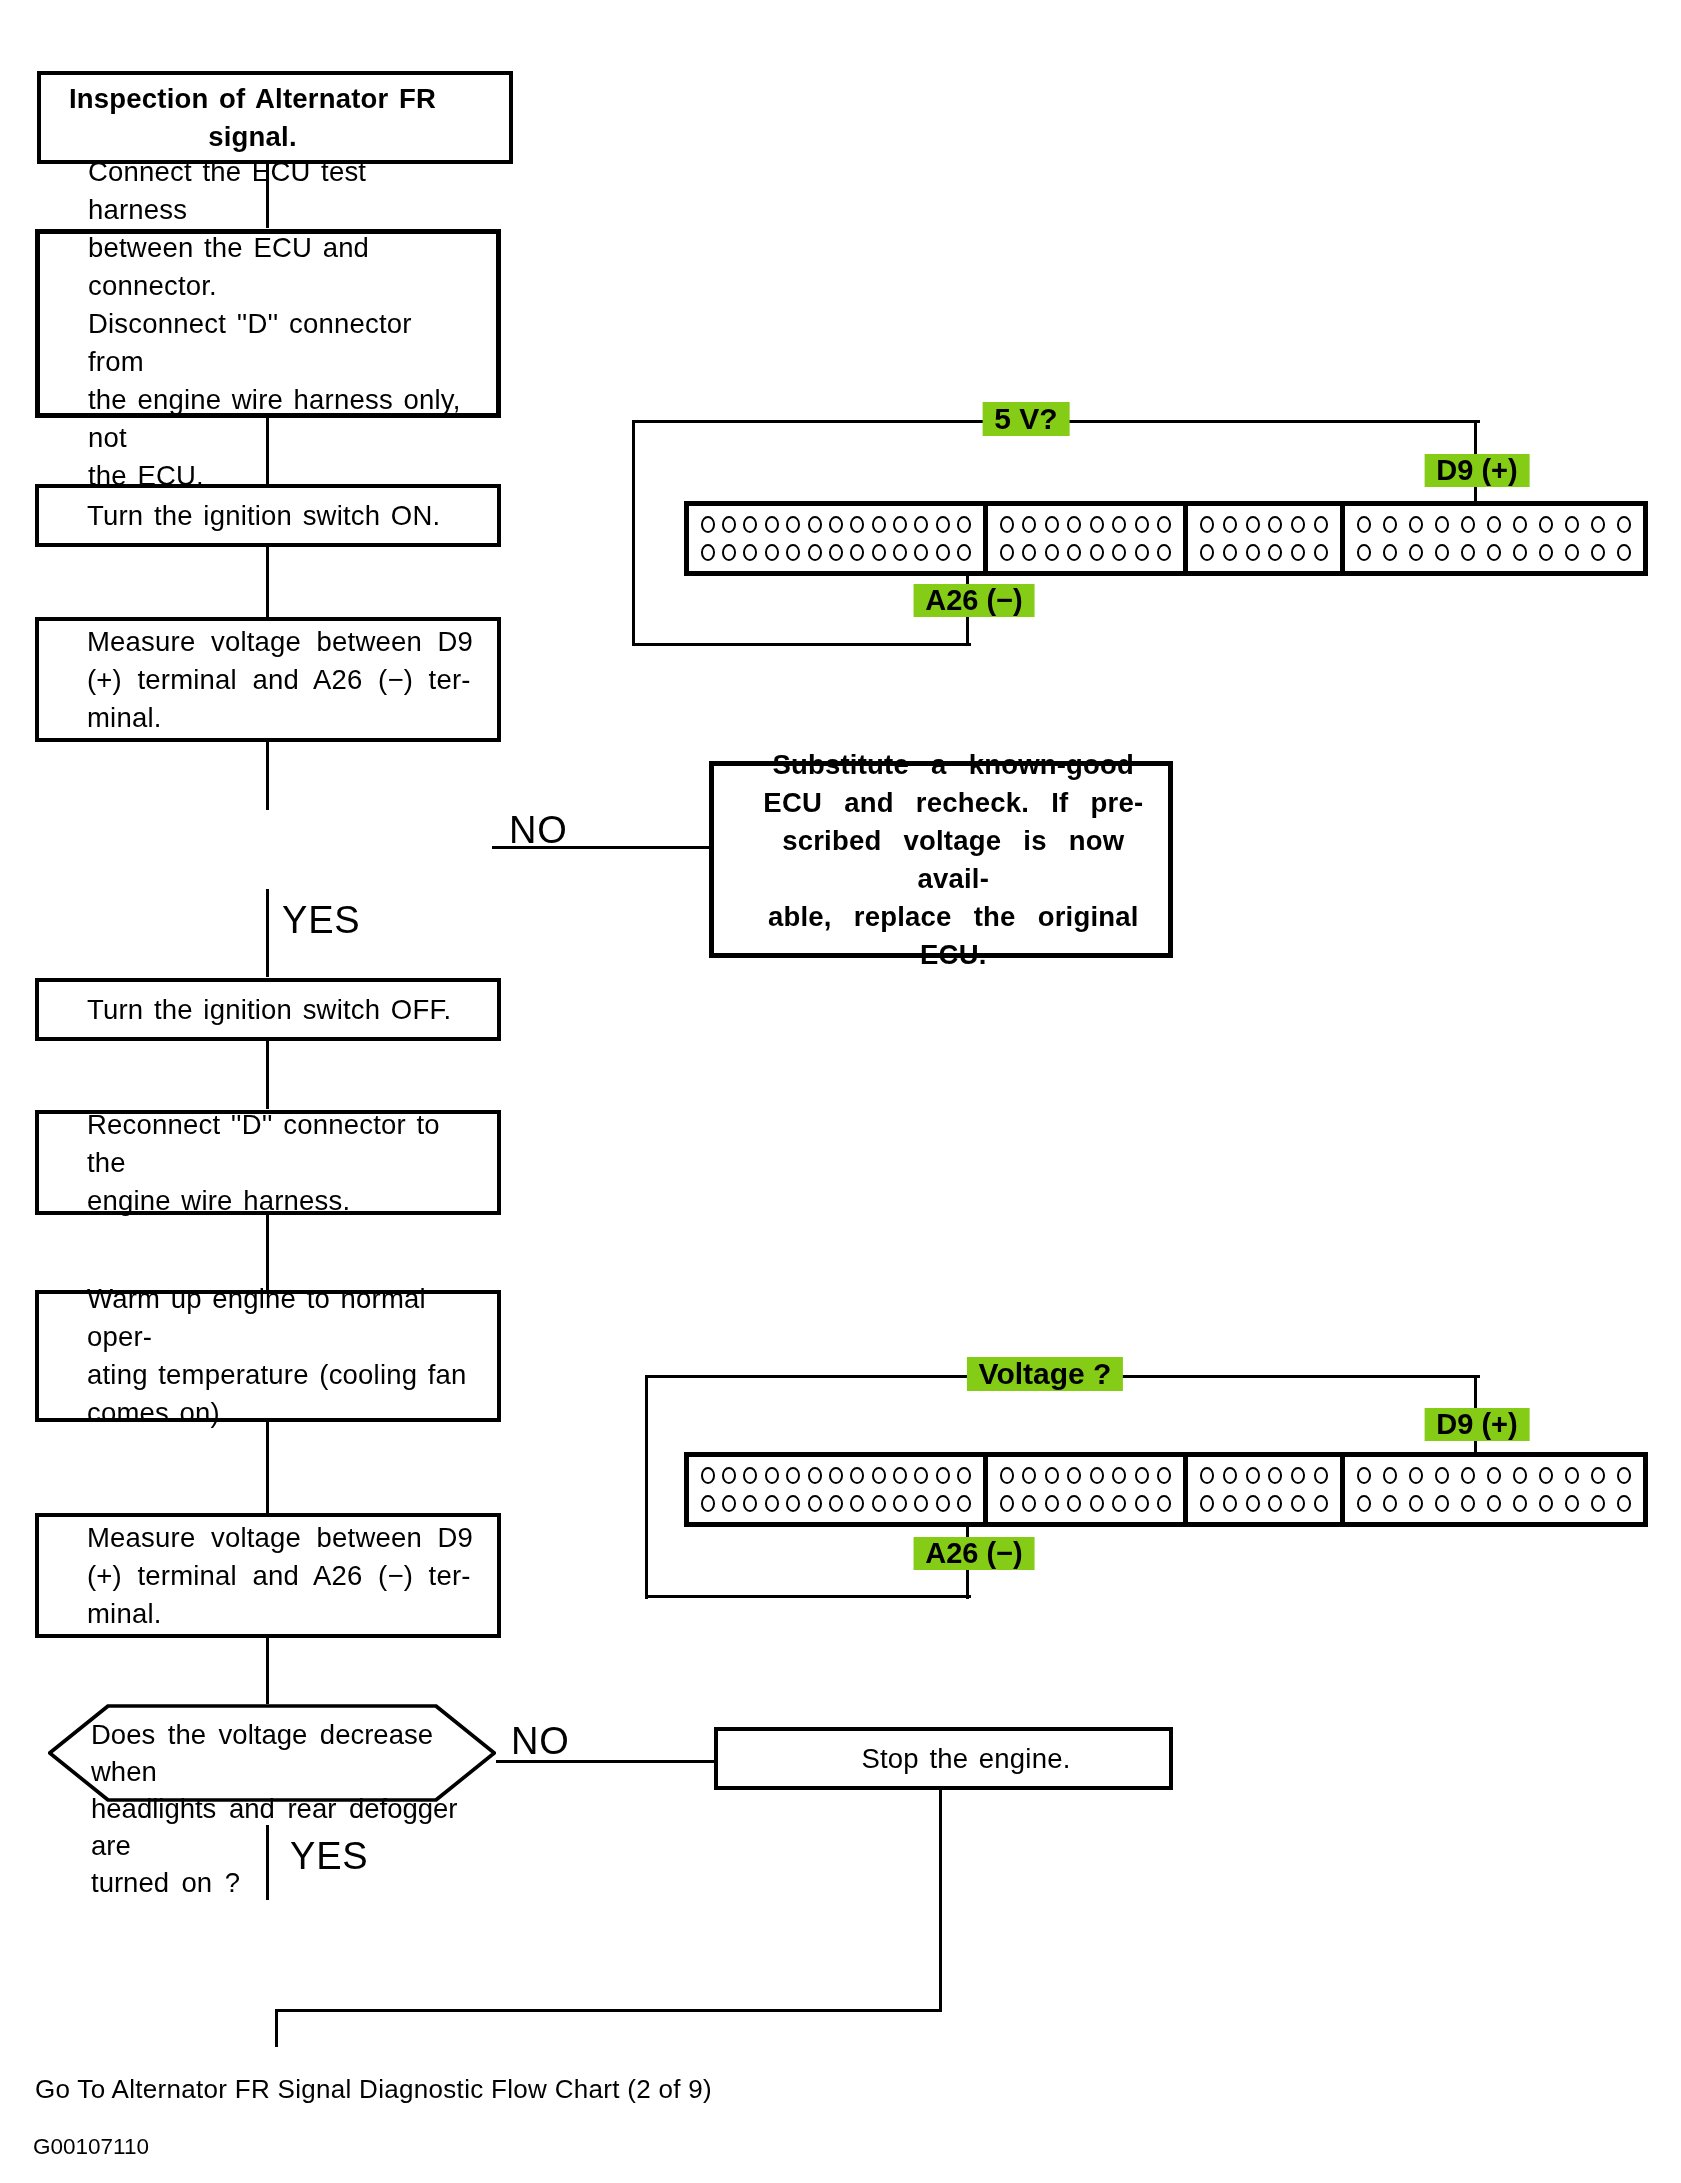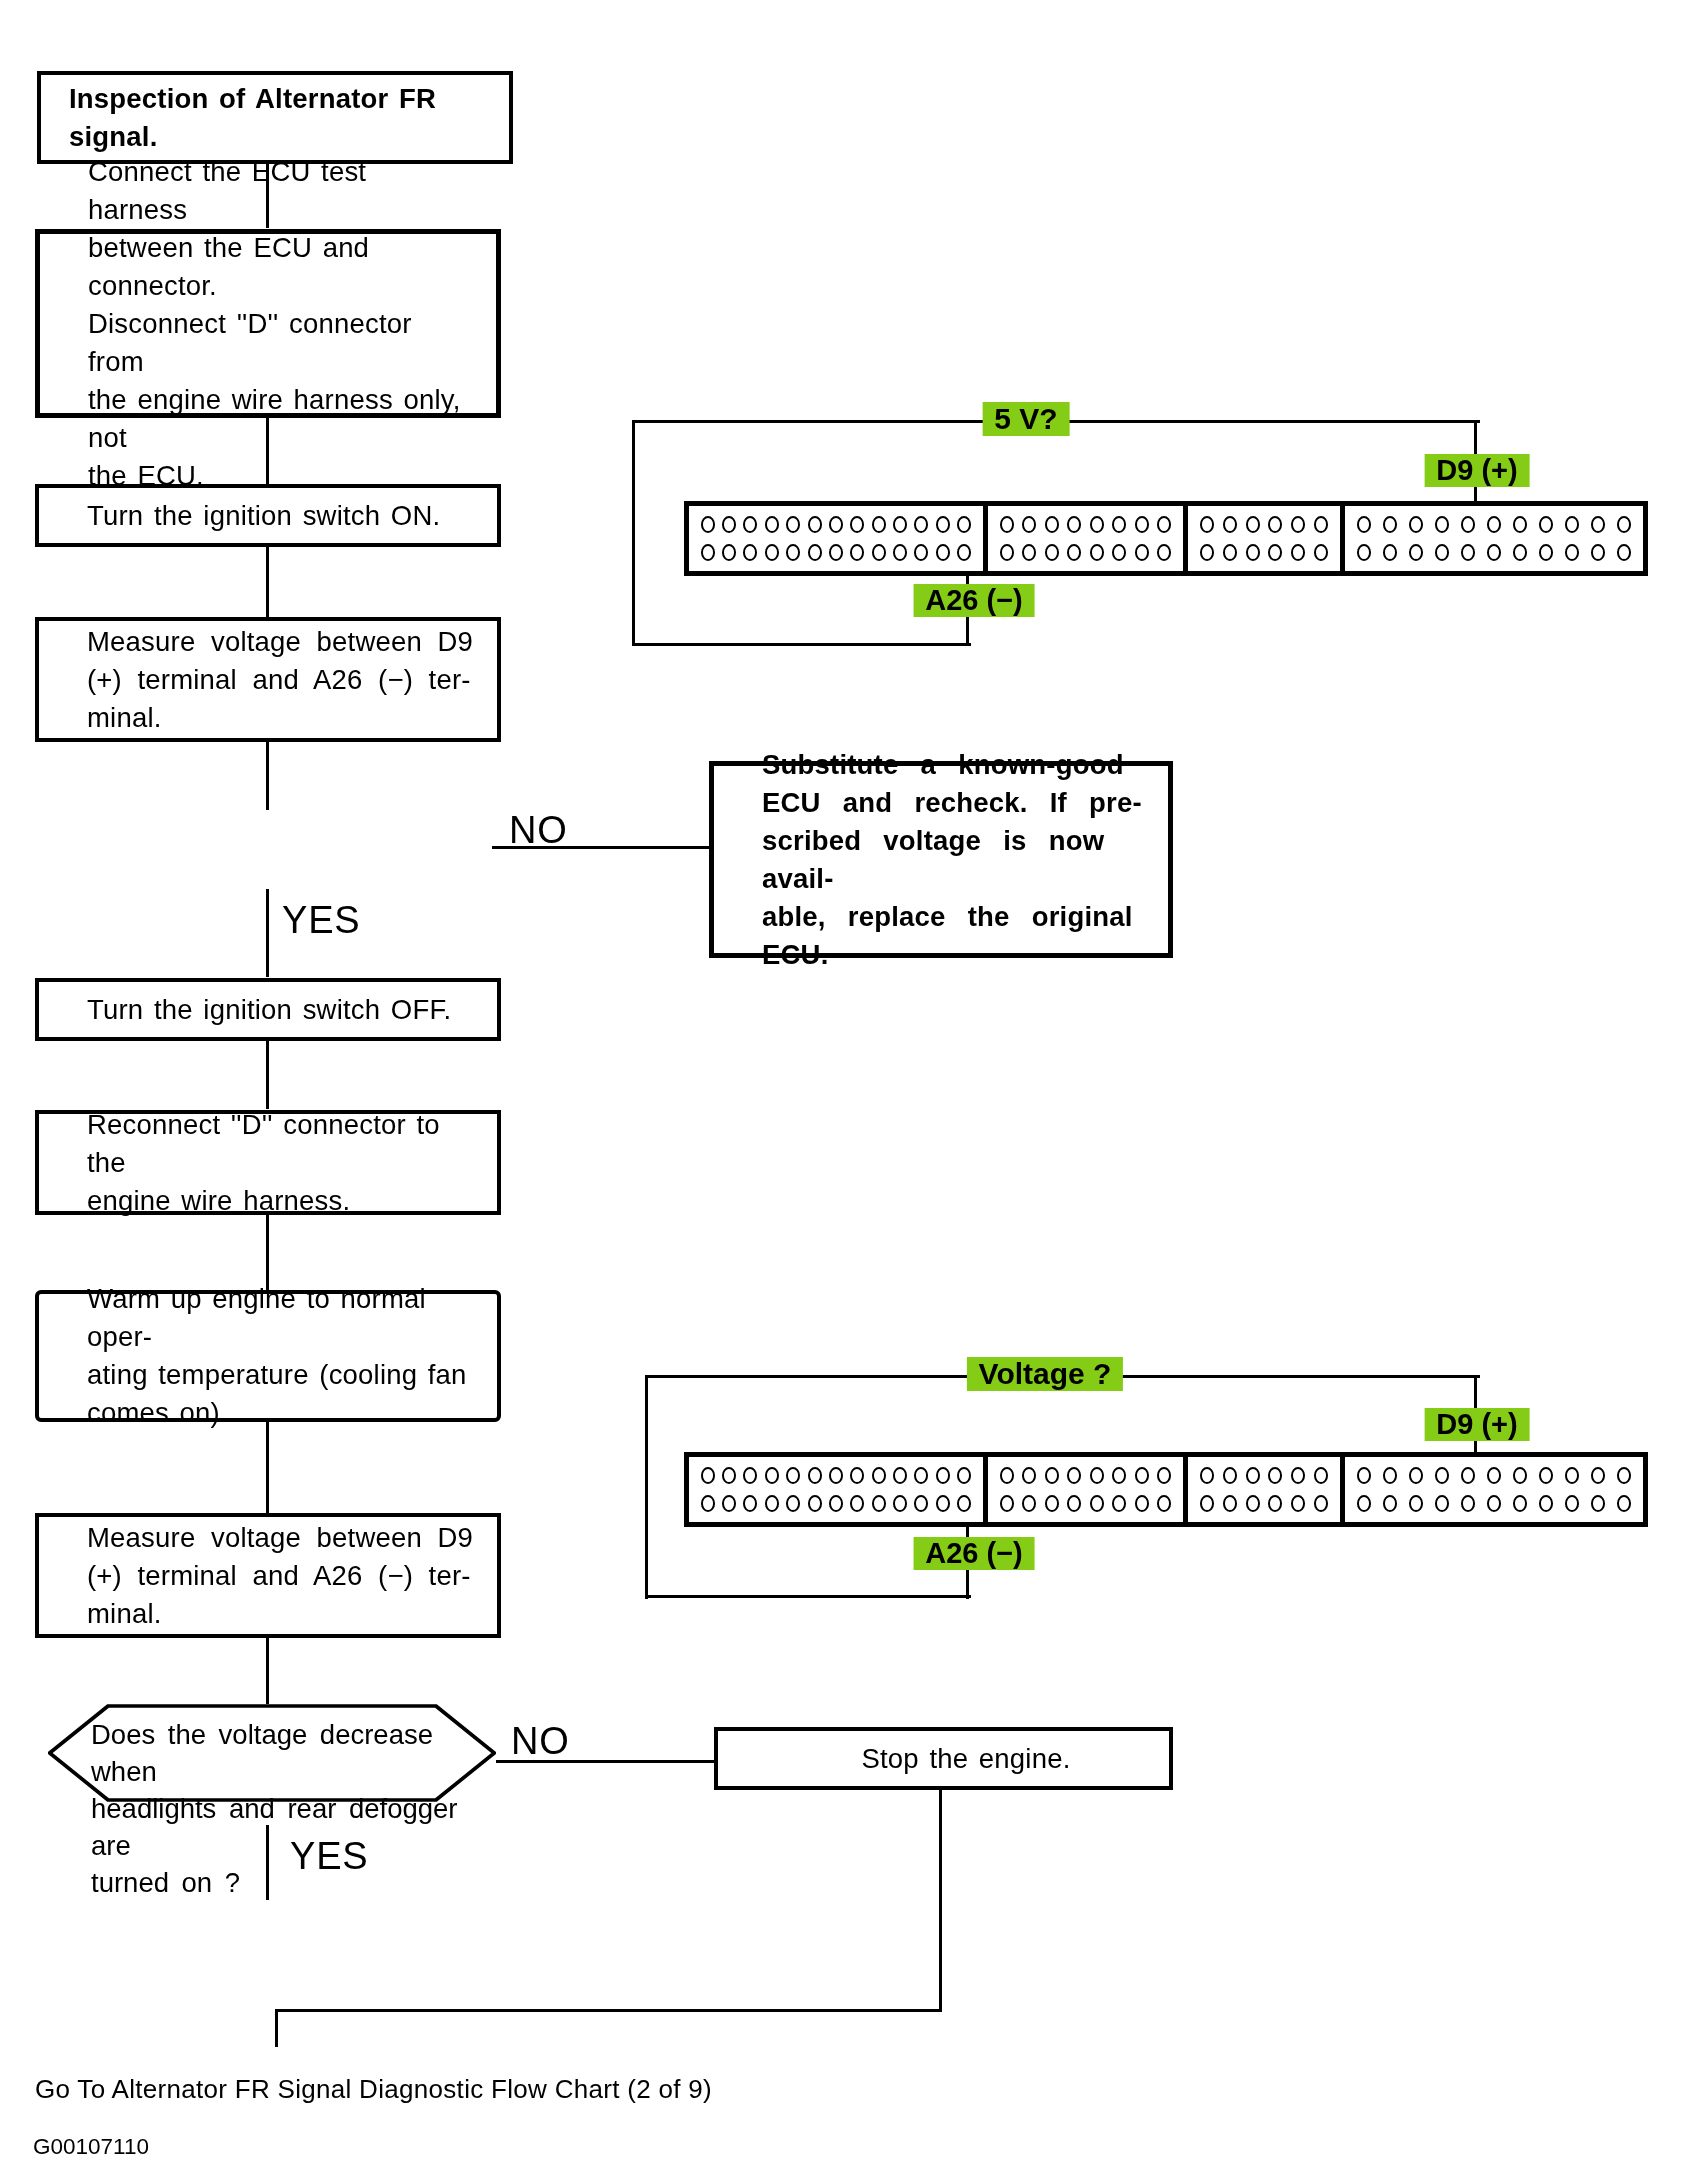--- a/index.html
+++ b/index.html
@@ -4,34 +4,34 @@
 <style>
   html,body{margin:0;padding:0;background:#fff;}
   .page{position:relative;width:1682px;height:2183px;background:#fff;overflow:hidden;
         font-family:"Liberation Sans",sans-serif;color:#000;}
   
   .node{position:absolute;box-sizing:border-box;border:4.2px solid #000;background:#fff;
         display:flex;align-items:center;font-size:27.5px;line-height:38px;
         white-space:pre-line;word-spacing:0.10em;letter-spacing:0.2px;}
   .node .txt{display:block;padding:0 23.4px 0 48px;}
   .thick{border-width:5px;}
-  .bold{font-weight:bold;}
+  .bold{font-weight:bold;text-align:center;}
   .sp2{word-spacing:0.28em;}
   .sp3{word-spacing:0.52em;}
   .center{justify-content:center;padding-left:45px;}
   .center .txt{padding:0;}
   .n-step1{left:37px;top:71px;width:476px;height:93px;}
   .n-step1 .txt{padding-left:28px;}
   .n-step2{left:35px;top:229px;width:466px;height:189px;}
   .n-step3{left:35px;top:484px;width:466px;height:63px;}
   .n-step4{left:35px;top:617px;width:466px;height:125px;}
   .n-sub{left:709px;top:761px;width:464px;height:197px;}
   .n-step5{left:35px;top:978px;width:466px;height:63px;}
   .n-step6{left:35px;top:1110px;width:466px;height:105px;}
-  .n-step7{left:35px;top:1290px;width:466px;height:132px;border-radius:6px;}
+  .n-step7{left:35px;top:1290px;width:466px;height:132px;}
   .n-step8{left:35px;top:1513px;width:466px;height:125px;}
   .n-stop{left:714px;top:1727px;width:459px;height:63px;}
   .n-ok{left:35px;top:1900px;width:471px;height:63px;}
   
   .hex{position:absolute;display:flex;align-items:center;justify-content:center;}
   .hex svg{position:absolute;left:0;top:0;width:100%;height:100%;}
   .hex .txt{position:relative;font-size:27.5px;line-height:37px;white-space:pre-line;
             word-spacing:0.18em;}
   .n-hex1{left:39px;top:811px;width:453px;height:78px;}
   .n-hex2{left:48px;top:1704px;width:448px;height:98px;}

